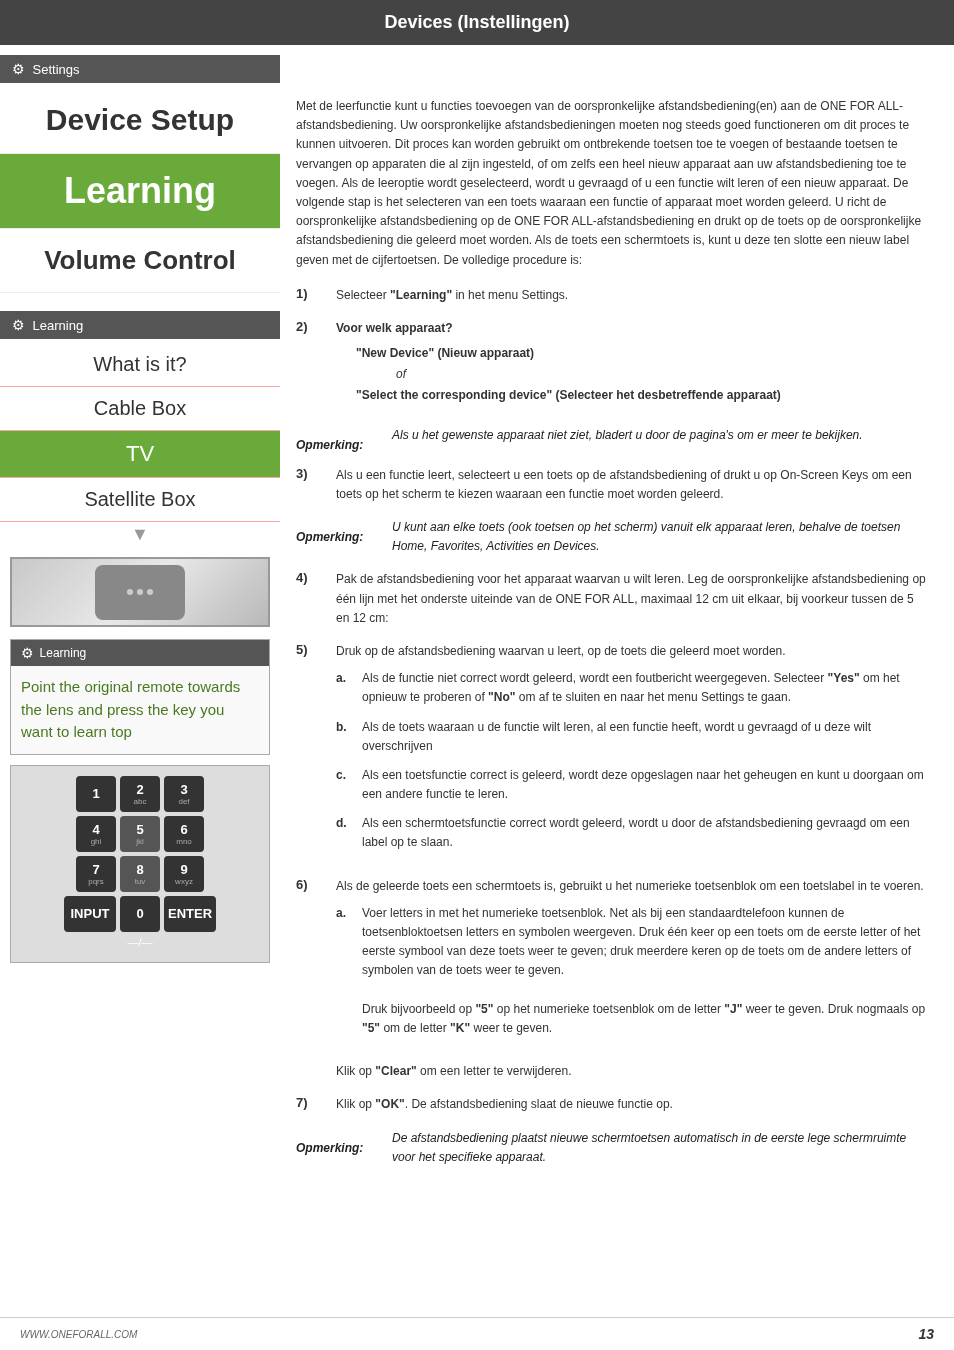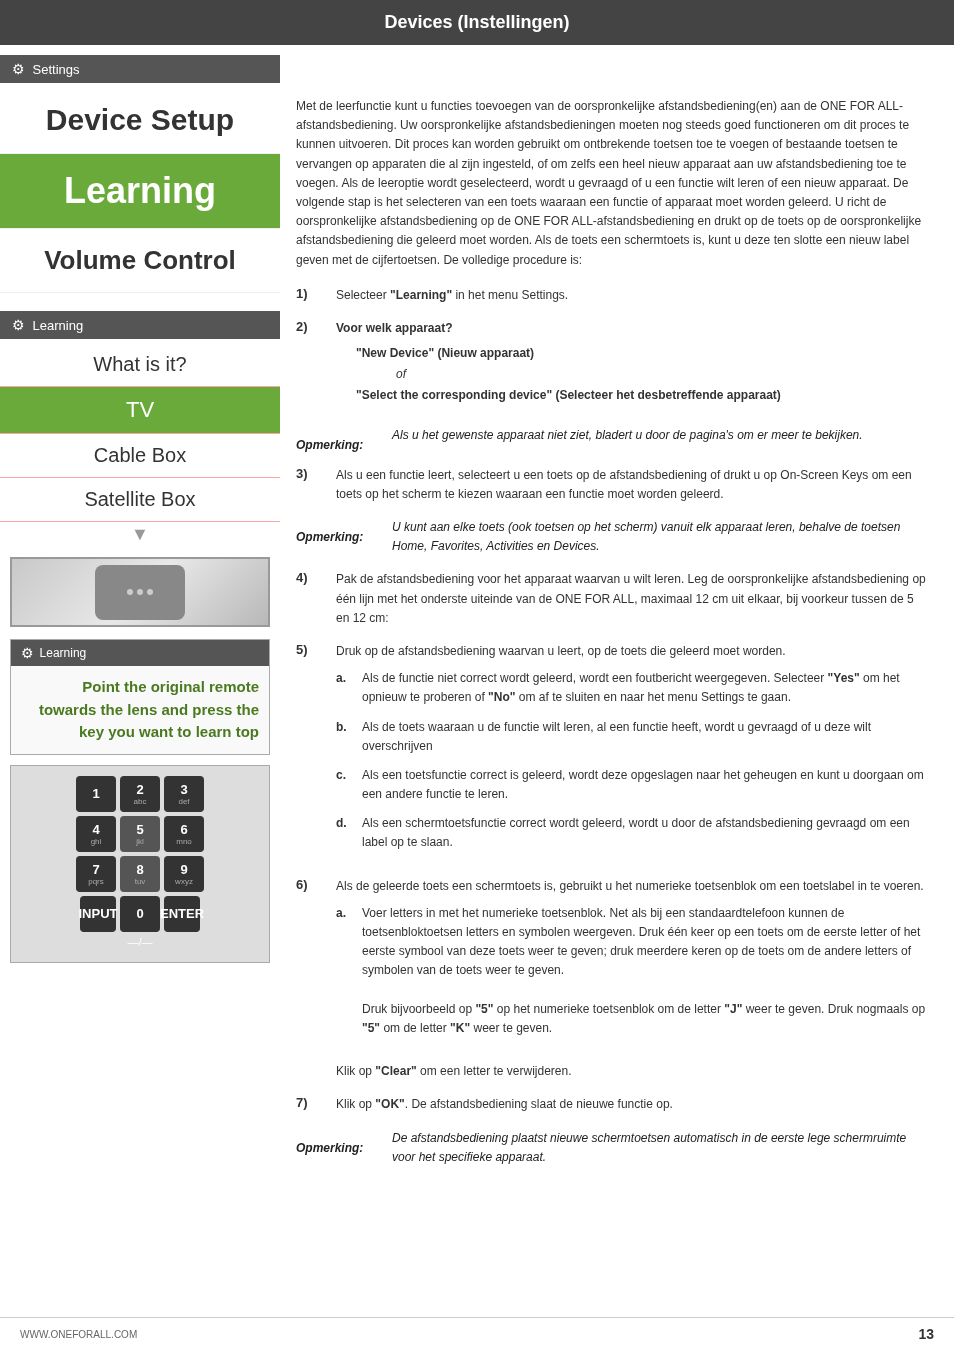--- a/index.html
+++ b/index.html
@@ -157,24 +157,24 @@
       display: flex;
       align-items: center;
       padding: 5px 10px;
       font-size: 12px;
       gap: 6px;
       margin: -10px -10px 10px -10px;
     }
 
     .sidebar-learning-text {
       font-size: 15px;
-      font-weight: bold;
+      font-weight: normal;
       color: #4a7a20;
       line-height: 1.5;
-      text-align: right;
+      text-align: left;
     }
 
     
     .keypad-container {
       margin: 10px 10px;
       border: 1px solid #aaa;
       background: #ddd;
       padding: 10px 8px;
     }
 
@@ -201,21 +201,21 @@
       position: relative;
     }
 
     .key .key-sub {
       font-size: 8px;
       color: #aaa;
       font-weight: normal;
     }
 
     .key.wide {
-      width: 36px;
+      width: 52px;
     }
 
     .key.highlighted {
       background: #555;
     }
 
     
     .main-content {
       flex: 1;
       padding: 16px 24px 30px 16px;
@@ -328,20 +328,21 @@
       justify-content: space-between;
       align-items: center;
       padding: 8px 20px;
       border-top: 1px solid #ccc;
       position: absolute;
       bottom: 0;
       left: 0;
       right: 0;
       font-size: 10px;
       color: #666;
+      font-style: italic;
     }
 
     .page-num {
       font-size: 14px;
       font-weight: bold;
       color: #333;
     }
 
     .sidebar-scroll-arrow {
       text-align: center;
@@ -382,26 +383,26 @@
 
     <div class="sidebar-sub-settings">
       <span class="gear-icon">⚙</span>
       <span>Learning</span>
     </div>
 
     <div class="sidebar-sub-item">
       <span>What is it?</span>
     </div>
 
+    <div class="sidebar-sub-item">
+      <span>Cable Box</span>
+    </div>
+
     <div class="sidebar-sub-item tv">
       <span>TV</span>
-    </div>
-
-    <div class="sidebar-sub-item">
-      <span>Cable Box</span>
     </div>
 
     <div class="sidebar-sub-item">
       <span>Satellite Box</span>
     </div>
 
     <div class="sidebar-scroll-arrow">▼</div>
 
     <div class="sidebar-image-box">
       <div class="remote-image-placeholder">

